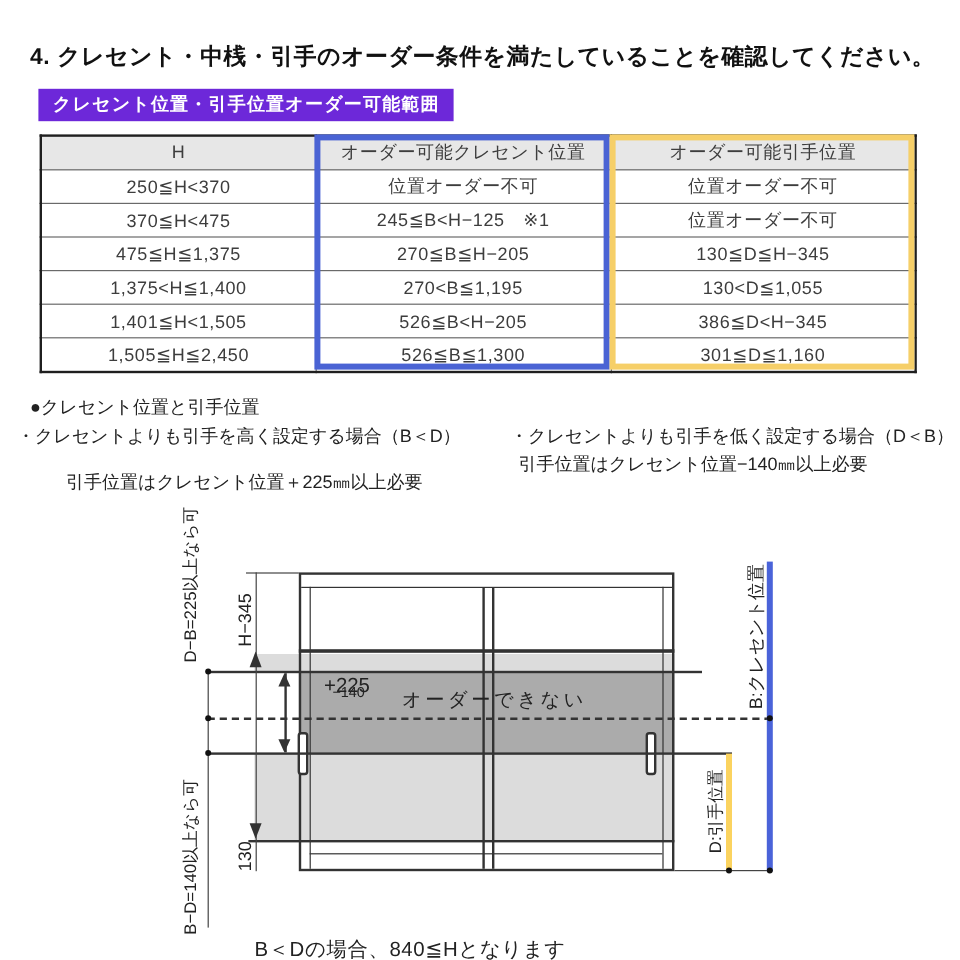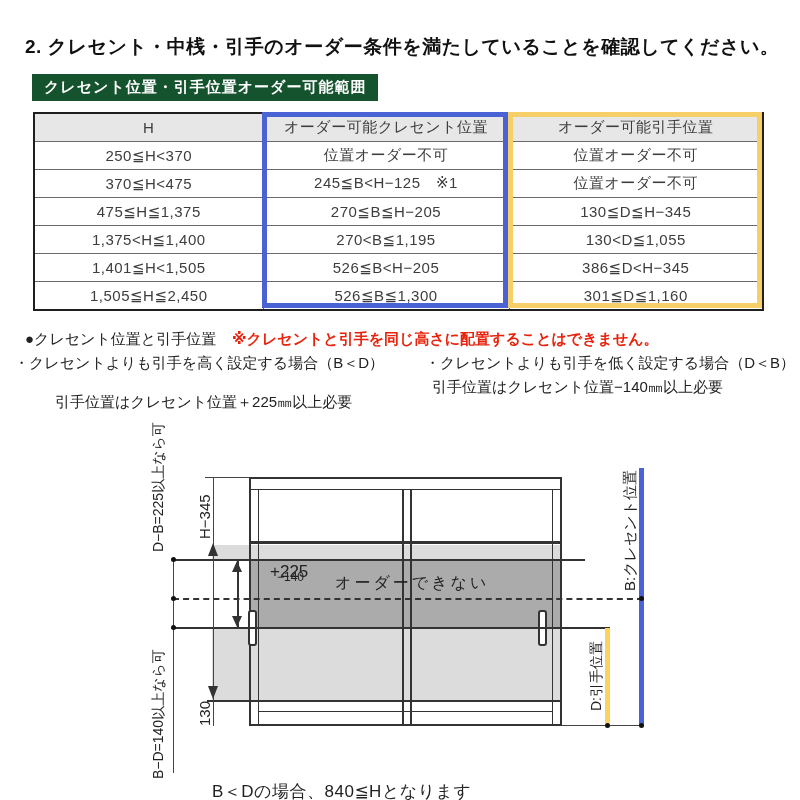--- a/index.html
+++ b/index.html
@@ -1,21 +1,21 @@
 <!DOCTYPE html>
 <html><head>
 <meta charset="utf-8">
 <style>
   html,body{margin:0;padding:0;background:#fff;}
   .page{position:relative;width:800px;height:800px;background:#fff;overflow:hidden;
         font-family:"Liberation Sans","DejaVu Sans",sans-serif;color:#222;}
   .abs{position:absolute;}
   
   .heading{left:25px;top:34px;font-size:19px;font-weight:600;letter-spacing:0.5px;color:#111;white-space:nowrap;}
-  .section-label{left:32px;top:74px;background:#14532d;color:#fff;font-size:15px;font-weight:bold;
+  .section-label{left:32px;top:74px;background:#6d28d9;color:#fff;font-size:15px;font-weight:bold;
                  padding:4px 12px;letter-spacing:1px;white-space:nowrap;}
   
   .order-table{left:33px;top:112px;width:729px;border-collapse:collapse;table-layout:fixed;
                font-size:15px;color:#3d3d3d;}
   .order-table td,.order-table th{border:1px solid #6a6a6a;height:27px;text-align:center;
                font-weight:normal;padding:0;letter-spacing:0.5px;}
   .order-table{border:2px solid #1f1f1f;}
   .order-table thead th{background:#e7e7e7;}
   .col-overlay{top:112px;height:196px;box-sizing:border-box;pointer-events:none;}
   .overlay-blue{left:262px;width:246px;border:5px solid #4a63d4;}
@@ -31,21 +31,21 @@
   .tri-up{border-left:5px solid transparent;border-right:5px solid transparent;border-bottom:13px solid #333;}
   .tri-down{border-left:5px solid transparent;border-right:5px solid transparent;border-top:13px solid #333;}
   .handle-slot{width:9px;height:36px;background:#fff;border:2px solid #333;border-radius:3px;box-sizing:border-box;}
   .dtext{color:#222;white-space:nowrap;}
 </style>
 </head>
 <body>
 
 <div class="page">
 
-  <div class="abs heading">2. クレセント・中桟・引手のオーダー条件を満たしていることを確認してください。</div>
+  <div class="abs heading">4. クレセント・中桟・引手のオーダー条件を満たしていることを確認してください。</div>
   <div class="abs section-label">クレセント位置・引手位置オーダー可能範囲</div>
 
   <table class="abs order-table">
     <colgroup>
         <col style="width:229px">
         <col style="width:246px">
         <col style="width:254px">
       </colgroup>
     <thead>
       <tr>
@@ -84,21 +84,20 @@
         <td>1,505≦H≦2,450</td>
         <td>526≦B≦1,300</td>
         <td>301≦D≦1,160</td>
       </tr>
     </tbody>
   </table>
   <div class="abs col-overlay overlay-blue"></div>
   <div class="abs col-overlay overlay-yellow"></div>
 
   <div class="abs note" style="left:25px;top:330px;">●クレセント位置と引手位置</div>
-  <div class="abs note note-red" style="left:232px;top:330px;">※クレセントと引手を同じ高さに配置することはできません。</div>
   <div class="abs note" style="left:14px;top:354px;">・クレセントよりも引手を高く設定する場合（B＜D）</div>
   <div class="abs note" style="left:425px;top:354px;">・クレセントよりも引手を低く設定する場合（D＜B）</div>
   <div class="abs note" style="left:55px;top:393px;">引手位置はクレセント位置＋225㎜以上必要</div>
   <div class="abs note" style="left:432px;top:378px;">引手位置はクレセント位置−140㎜以上必要</div>
 
   <div class="abs" style="left:212px;top:545px;width:350px;height:15px;background:#dcdcdc;"></div>
   <div class="abs" style="left:249px;top:560px;width:313px;height:68px;background:#ababab;"></div>
   <div class="abs" style="left:212px;top:628px;width:350px;height:73px;background:#dcdcdc;"></div>
 
   <div class="abs" style="left:249px;top:477px;width:313px;height:249px;border:2px solid #333;box-sizing:border-box;"></div>

